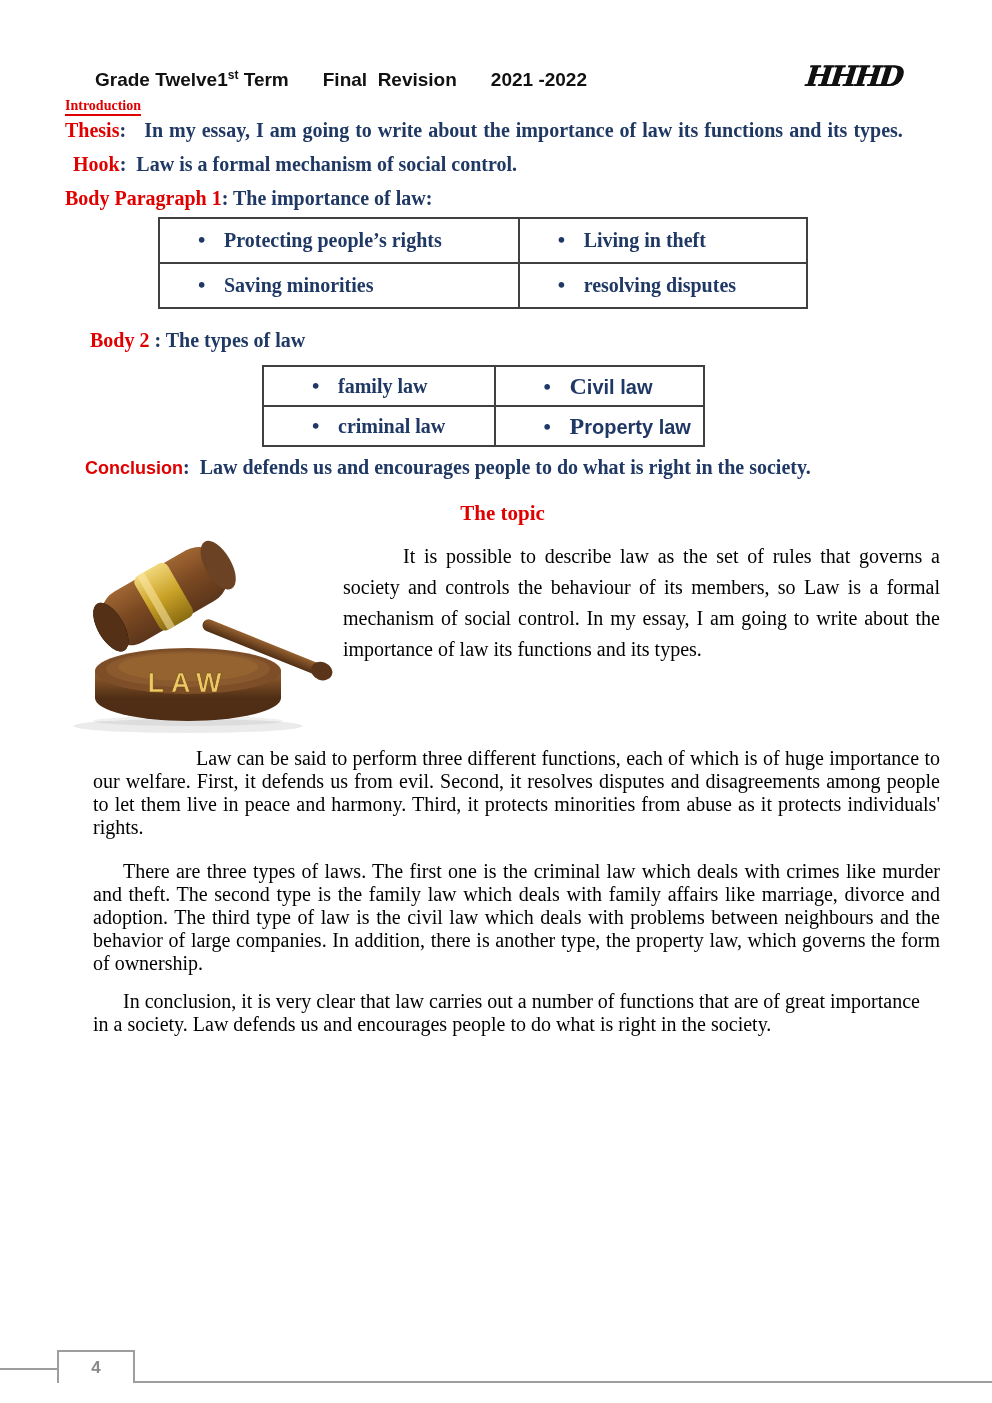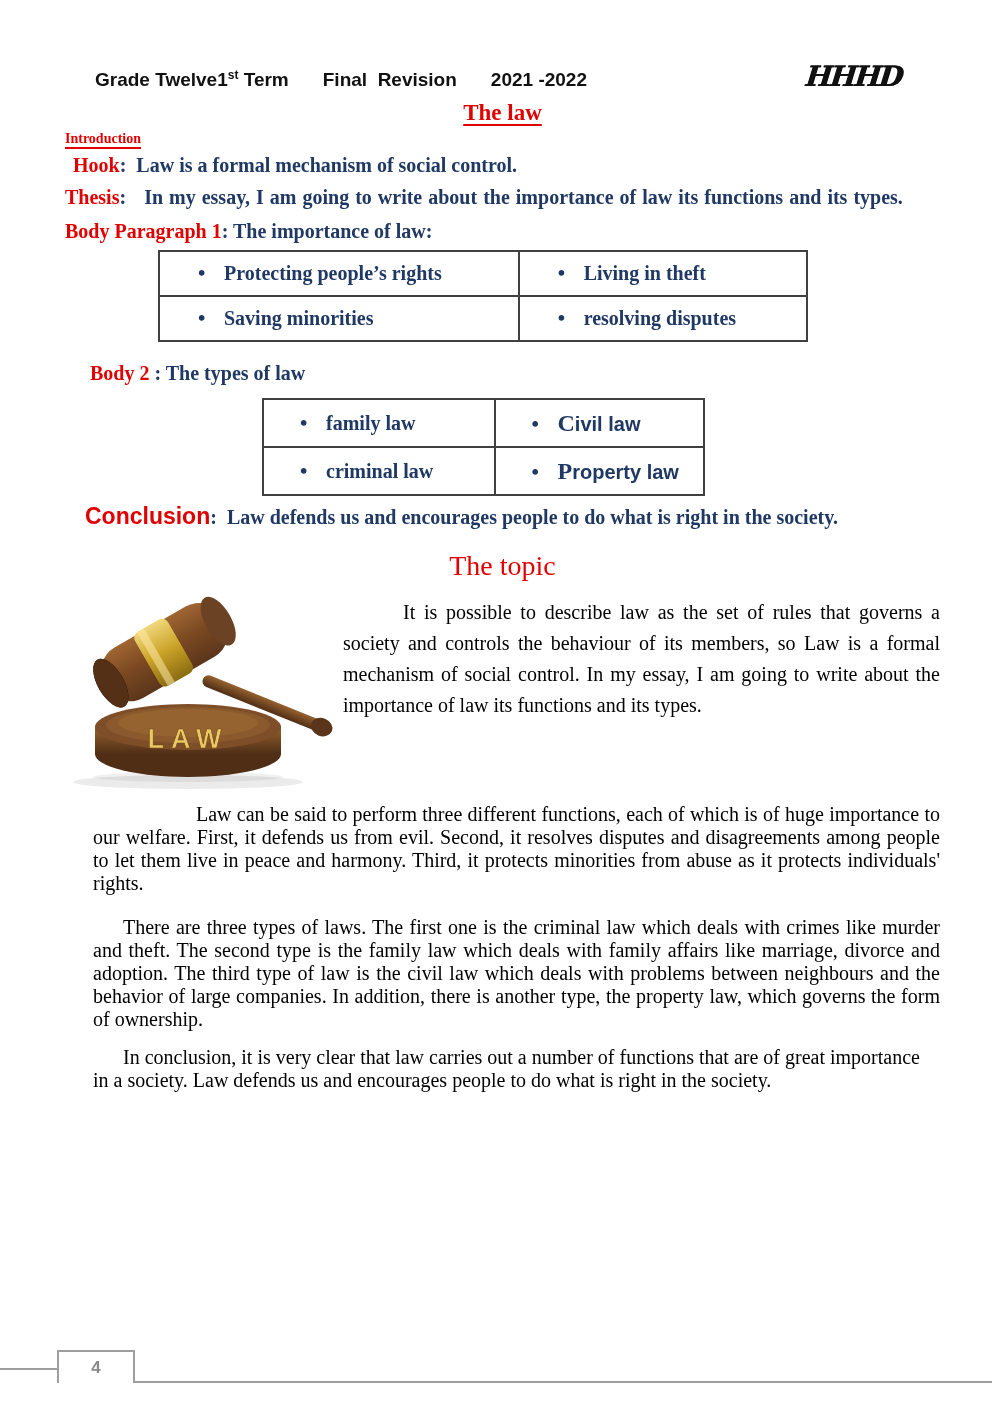--- a/index.html
+++ b/index.html
@@ -25,37 +25,37 @@
   .intro-head span { text-decoration: underline; text-underline-offset: 4px; text-decoration-thickness: 2px; }
 
   
   .line { font-size: 20px; font-weight: bold; color: #1f3864; line-height: 31px; }
   .red-label { color: #e00000; }
   .hook-line   { margin-left: 8px; margin-top: 3px; }
   .thesis-line { margin-top: 1px; word-spacing: 1px; }
   .body1-line  { margin-top: 3px; }
   .body2-line  { margin-left: 25px; margin-top: 5px; }
   .concl-line  { margin-left: 20px; margin-top: 5px; }
-  .concl-line .red-label { font-family: "Liberation Sans", sans-serif; font-size: 23px; }
+  .concl-line .red-label { font-family: "Liberation Sans", sans-serif; font-size: 18px; }
 
   
   table { border-collapse: collapse; }
   td { border: 2px solid #404040; vertical-align: middle; font-size: 20px; font-weight: bold; color: #1f3864; }
   .t1 { width: 650px; margin: 3px 0 16px 93px; }
   .t1 td { height: 45px; padding-left: 38px; }
   .t1 td.c1 { width: 55.5%; }
   .t2 { width: 443px; margin: 9px 0 0 197px; }
-  .t2 td { height: 48px; padding-left: 36px; margin-top: 43px; }
+  .t2 td { height: 40px; padding-left: 48px; margin-top: 43px; }
   .t2 td.c1 { width: 52.5%; }
   .bullet { display: inline-block; width: 26px; font-size: 21px; color: #1f3864; }
   .capletter { font-size: 24px; font-family: "Liberation Serif", serif; }
   .smallsans { font-size: 20px; font-family: "Liberation Sans", sans-serif; }
 
   
-  .topic-head { text-align: center; margin-top: 17px; color: #e00000; font-weight: normal; font-size: 28px; }
+  .topic-head { text-align: center; margin-top: 17px; color: #e00000; font-weight: bold; font-size: 21px; }
   .topic-section { display: flex; margin-top: 9px; }
   .gavel-wrap { flex: 0 0 290px; margin-left: -12px; height: 200px; text-align: center; }
   .topic-para { flex: 1; font-size: 20px; line-height: 31px; text-align: justify; text-indent: 60px; margin-top: 6px; }
 
   
   .essay { font-size: 20px; line-height: 23px; text-align: justify; margin-left: 28px; }
   .p1 { margin-top: 12px; text-indent: 103px; }
   .p2 { margin-top: 21px; text-indent: 30px; }
   .p3 { margin-top: 15px; text-indent: 30px; text-align: left; }
 
@@ -72,30 +72,29 @@
 <div class="page">
 
   <div class="header">
     <span>Grade Twelve</span>
     <span class="hdr-term"><span>1</span><sup>st</sup><span> Term</span></span>
     <span class="hdr-rev">Final  Revision</span>
     <span class="hdr-years">2021 -2022</span>
     <span class="hdr-sig">HHHD</span>
   </div>
 
-  <div class="doc-title"><span>The law</span></div>
 
   <div class="intro-head"><span>Introduction</span></div>
 
+  <div class="line thesis-line">
+    <span class="red-label">Thesis</span><span style="white-space:pre">:   </span><span>In my essay, I am going to write about the importance of law its functions and its types.</span>
+  </div>
+
   <div class="line hook-line">
     <span class="red-label">Hook</span><span style="white-space:pre">:  </span><span>Law is a formal mechanism of social control.</span>
-  </div>
-
-  <div class="line thesis-line">
-    <span class="red-label">Thesis</span><span style="white-space:pre">:   </span><span>In my essay, I am going to write about the importance of law its functions and its types.</span>
   </div>
 
   <div class="line body1-line">
     <span class="red-label">Body Paragraph 1</span><span style="white-space:pre">: </span><span>The importance of law:</span>
   </div>
 
   <table class="t1">
     <tbody>
         <tr>
       <td class="c1"><span class="bullet">•</span><span>Protecting people’s rights</span></td>

